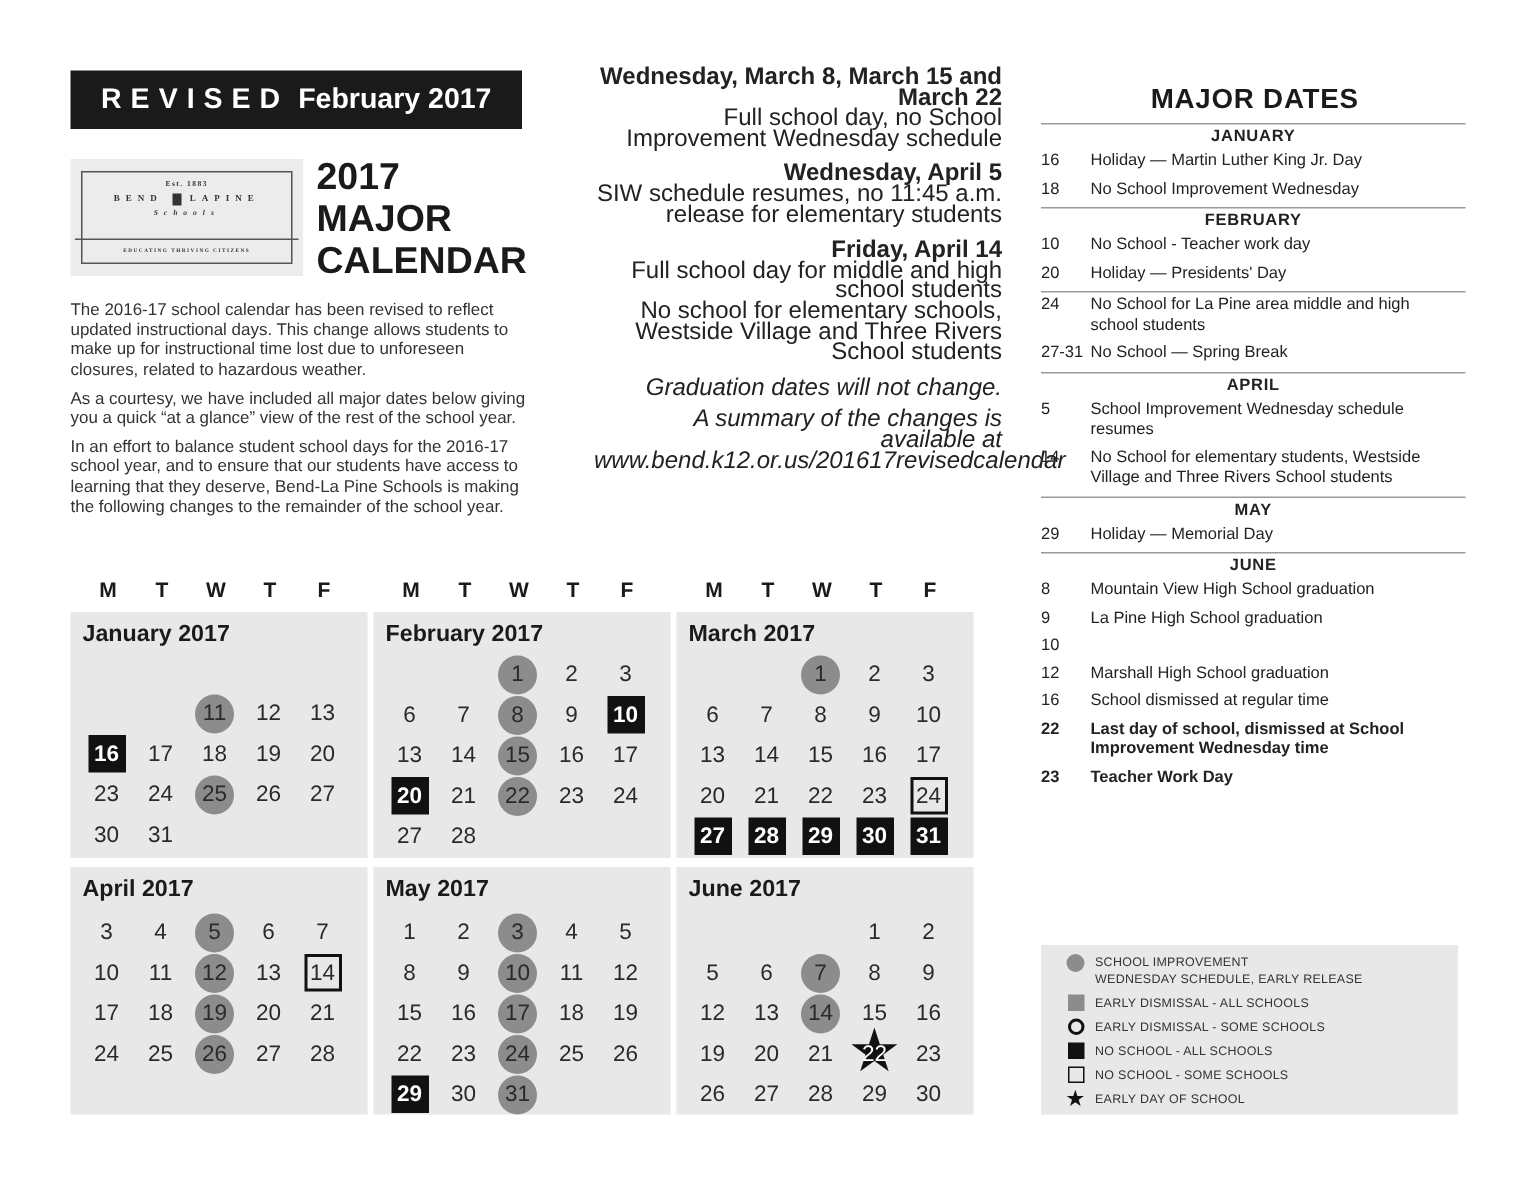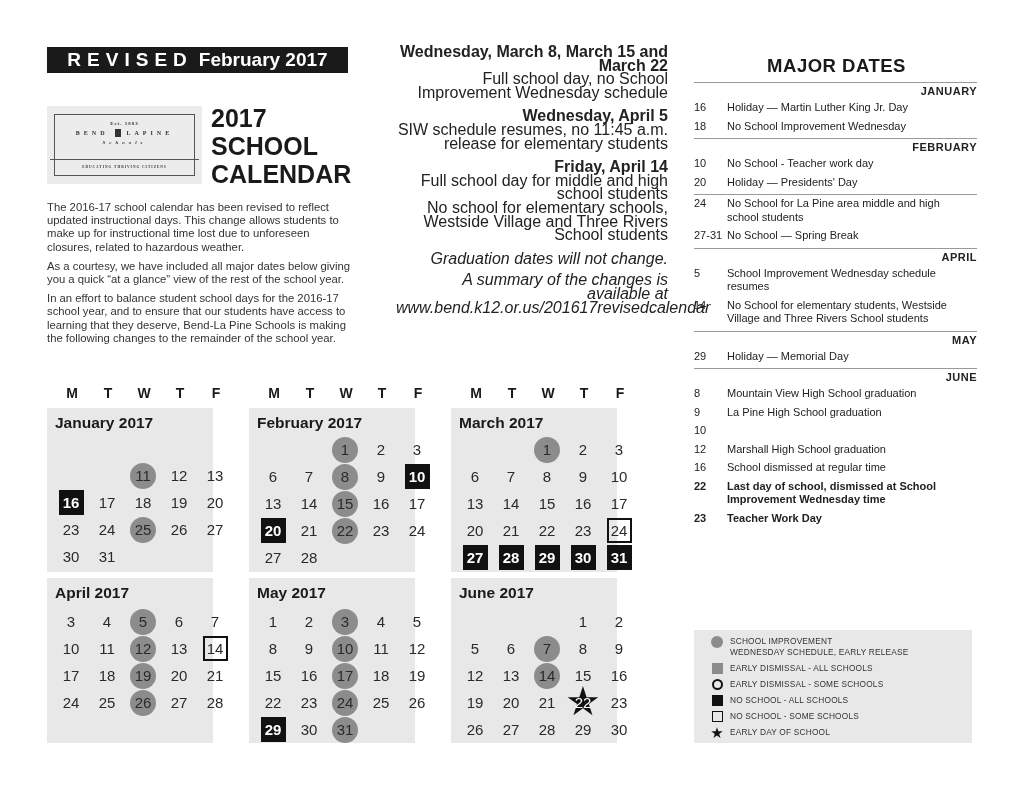--- a/index.html
+++ b/index.html
@@ -1,21 +1,21 @@
 <!DOCTYPE html>
 <html><head>
 <meta charset="utf-8">
 <style>
   * { box-sizing: border-box; margin: 0; padding: 0; }
   html, body { width: 1024px; height: 791px; background: #ffffff; overflow: hidden; }
   body { position: relative; font-family: "Liberation Sans", sans-serif; color: #222; }
 
   
   .revised-banner {
-    position: absolute; left: 47px; top: 47px; width: 301px; height: 26px;
+    position: absolute; left: 47px; top: 47px; width: 301px; height: 39px;
     background: #1a1a1a; color: #fff; display: flex; align-items: center; justify-content: center;
     font-weight: bold; font-size: 19px; white-space: nowrap;
   }
   .revised-banner .spaced { letter-spacing: 6px; margin-right: 6px; }
 
   .logo-box {
     position: absolute; left: 47px; top: 106px; width: 155px; height: 78px;
     background: #ececec; display: flex; align-items: center; justify-content: center;
   }
   .logo-inner {
@@ -40,21 +40,21 @@
   .changes { position: absolute; left: 396px; top: 45px; width: 272px; text-align: right; font-size: 16px; line-height: 13.6px; color: #222; }
   .change { margin-bottom: 10px; }
   .change .date { font-weight: bold; }
   .changes .note { font-style: italic; margin-bottom: 8px; }
 
   
   .dow-row { position: absolute; top: 385px; display: flex; }
   .dow { width: 36px; text-align: center; font-weight: bold; font-size: 14px; color: #1a1a1a; }
 
   .month {
-    position: absolute; width: 166px; background: #e8e8e8;
+    position: absolute; width: 198px; background: #e8e8e8;
   }
   .month-title { position: absolute; left: 8px; top: 6px; font-weight: bold; font-size: 15.5px; color: #1a1a1a; }
   .grid { position: absolute; left: 6px; display: grid; grid-template-columns: repeat(5, 36px); }
   .day {
     width: 36px; height: 27px; display: flex; align-items: center; justify-content: center;
     font-size: 15px; color: #2a2a2a; position: relative;
   }
   .day .num { position: relative; z-index: 2; }
   .day.siw::before {
     content: ""; position: absolute; width: 26px; height: 26px; border-radius: 50%;
@@ -68,21 +68,21 @@
   }
   .day.last .num { color: #fff; }
   .day.last::before {
     content: "\2605"; position: absolute; font-size: 40px; color: #111; left: 0; top: -10px; width: 36px; text-align: center; z-index: 1; line-height: 44px;
   }
 
   
   .major-title { position: absolute; left: 696px; top: 43px; width: 281px; text-align: center; font-weight: bold; font-size: 18.5px; letter-spacing: 0.5px; color: #1a1a1a; margin-top: 12px; }
   .major { position: absolute; left: 694px; top: 82px; width: 283px; }
   .major-section { border-top: 1px solid #999; padding-top: 2px; margin-bottom: 4px; }
-  .major-month { text-align: right; font-weight: bold; font-size: 11px; letter-spacing: 0.5px; margin-bottom: 4px; color: #222; }
+  .major-month { text-align: center; font-weight: bold; font-size: 11px; letter-spacing: 0.5px; margin-bottom: 4px; color: #222; }
   .major-item { display: flex; font-size: 11px; line-height: 13.5px; margin-bottom: 5px; color: #222; }
   .major-item .d { width: 33px; flex: none; }
   .major-item .t { flex: 1; padding-right: 20px; }
   .major-item.bold .t, .major-item.bold .d { font-weight: bold; }
 
   
   .legend { position: absolute; left: 694px; top: 630px; width: 278px; height: 113px; background: #e8e8e8; padding: 6px 0 0 10px; }
   .legend-item { display: flex; align-items: flex-start; font-size: 8.3px; line-height: 11px; color: #333; margin-bottom: 5px; letter-spacing: 0.2px; }
   .legend-item .sym { width: 26px; flex: none; display: flex; justify-content: center; align-items: center; height: 11px; }
   .sym-circle { width: 12px; height: 12px; border-radius: 50%; background: #8c8c8c; }
@@ -109,21 +109,21 @@
       <span>LAPINE</span>
     </div>
     <div class="logo-schools">Schools</div>
     <div class="logo-rule"></div>
     <div class="logo-motto">EDUCATING THRIVING CITIZENS</div>
   </div>
 </div>
 
 <div class="big-title">
   <div>2017</div>
-  <div>SCHOOL</div>
+  <div>MAJOR</div>
   <div>CALENDAR</div>
 </div>
 
 <div class="intro">
   <p>The 2016-17 school calendar has been revised to reflect updated instructional days. This change allows students to make up for instructional time lost due to unforeseen closures, related to hazardous weather.</p>
   <p>As a courtesy, we have included all major dates below giving you a quick “at a glance” view of the rest of the school year.</p>
   <p>In an effort to balance student school days for the 2016-17 school year, and to ensure that our students have access to learning that they deserve, Bend-La Pine Schools is making the following changes to the remainder of the school year.</p>
 </div>
 
 <div class="changes">

